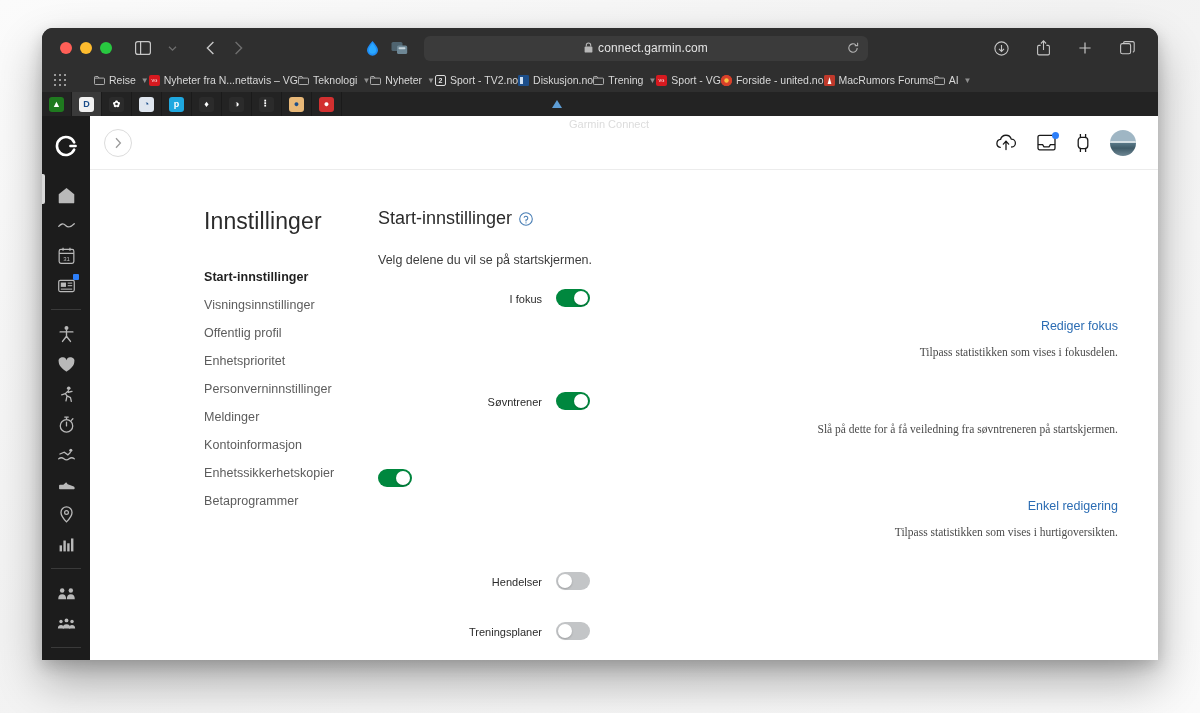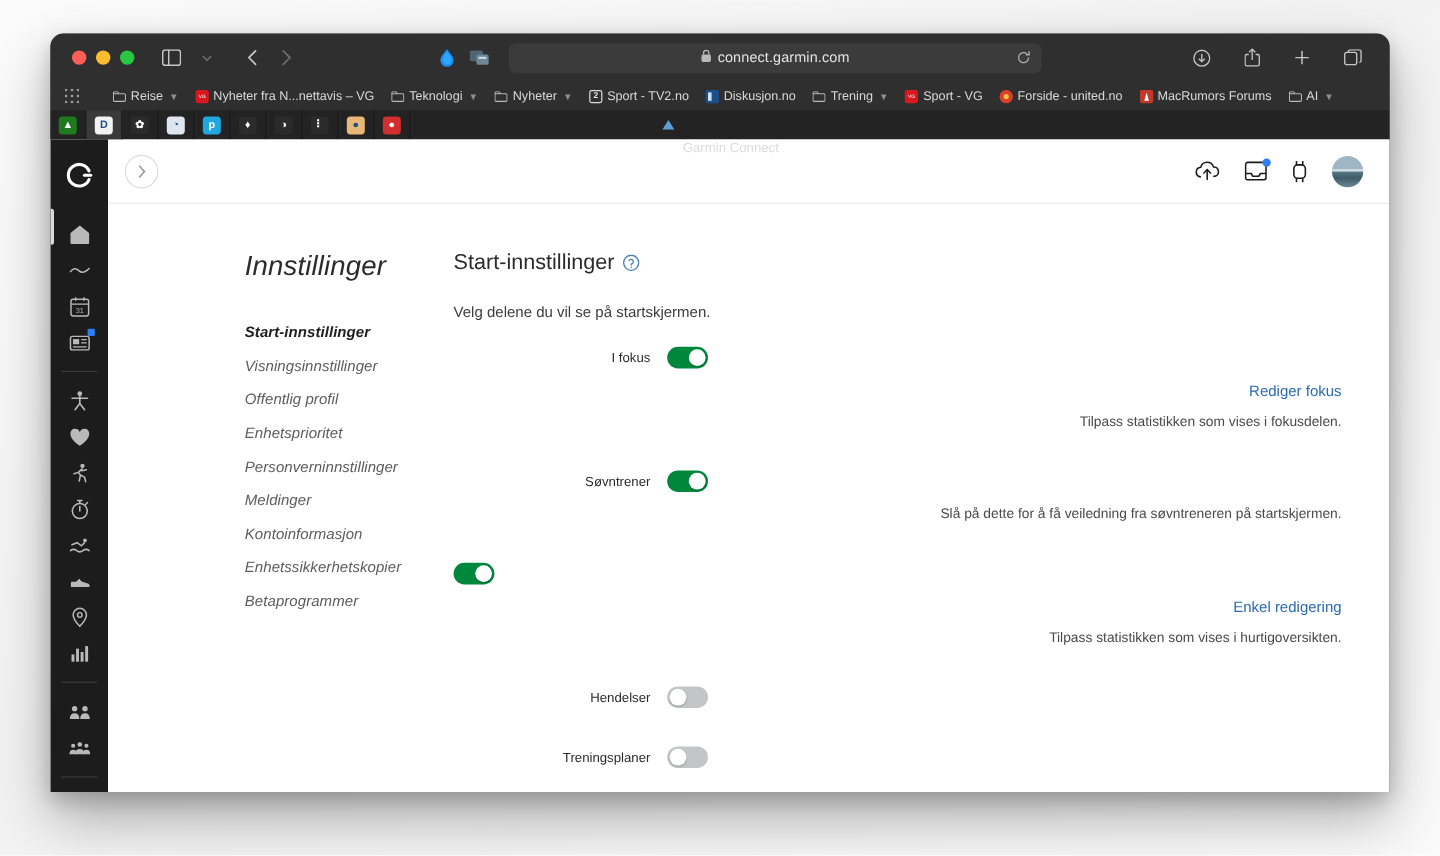--- a/index.html
+++ b/index.html
@@ -179,21 +179,21 @@
     content:""; position:absolute; left:0; right:0; top:45%; height:2px; background:#e8eef1; opacity:.85;
   }
 
   .content-body {
     flex: 1 1 auto;
     display: flex;
     padding: 38px 0 0 0;
     overflow: hidden;
   }
 
-  .settings-nav { width: 268px; flex: 0 0 268px; padding-left: 114px; font-style: italic; }
+  .settings-nav { width: 268px; flex: 0 0 268px; padding-left: 114px; }
   .settings-title {
     font-size: 23px; color: #2b2b2b; font-weight: 400; margin-bottom: 28px; letter-spacing: .1px;
   }
   .nav-item {
     font-size: 12.5px; color: #5c5c5c; padding: 7px 0; letter-spacing: .05px;
   }
   .nav-item.active { color: #1f1f1f; font-weight: bold; }
 
   .settings-main { flex: 1 1 auto; padding-left: 20px; padding-right: 40px; }
   .main-title {
@@ -222,21 +222,21 @@
     background: #fff; box-shadow: 0 1px 2px rgba(0,0,0,.2);
   }
   .toggle.on .knob { right: 2px; }
   .toggle.off .knob { left: 2px; }
 
   .setting-link {
     display: block; font-size: 12.5px; color: #2b6cb3;
     margin-top: 12px; margin-left: 2px;
   }
   .setting-desc {
-    font-size: 11.5px; color: #4a4a4a; margin-top: 13px; margin-left: 2px;
+    font-size: 11.5px; color: #4a4a4a; margin-top: 13px; margin-left: 2px; font-family: Liberation Serif, serif;
   }
   .gap-lg { height: 30px; }
   .gap-md { height: 26px; }
 </style>
 </head>
 <body>
 
 <div id="desktop">
   <div id="window">
 
@@ -347,21 +347,21 @@
               <rect x="10" y="0" width="2" height="2"></rect>
             <rect x="0" y="5" width="2" height="2"></rect>
               <rect x="5" y="5" width="2" height="2"></rect>
               <rect x="10" y="5" width="2" height="2"></rect>
             <rect x="0" y="10" width="2" height="2"></rect>
               <rect x="5" y="10" width="2" height="2"></rect>
               <rect x="10" y="10" width="2" height="2"></rect>
           </g>
         </svg>
       </span>
-      <div id="bookmark-list" style="display:flex;align-items:flex-end;gap:14px;">
+      <div id="bookmark-list" style="display:flex;align-items:flex-end;">
           <div class="bk">
             <span class="fav folder">
               <svg width="11" height="9" viewBox="0 0 11 9" fill="none" stroke="currentColor" stroke-width="0.9">
                 <path d="M0.5 2.1 V7.6 A0.9 0.9 0 0 0 1.4 8.5 H9.6 A0.9 0.9 0 0 0 10.5 7.6 V3 A0.9 0.9 0 0 0 9.6 2.1 Z"></path>
                 <path d="M0.5 2.1 V1.3 A0.8 0.8 0 0 1 1.3 0.5 H4 L5 2.1"></path>
               </svg>
             </span>
             <span>Reise</span>
             <span class="caret">▼</span>
           </div>

